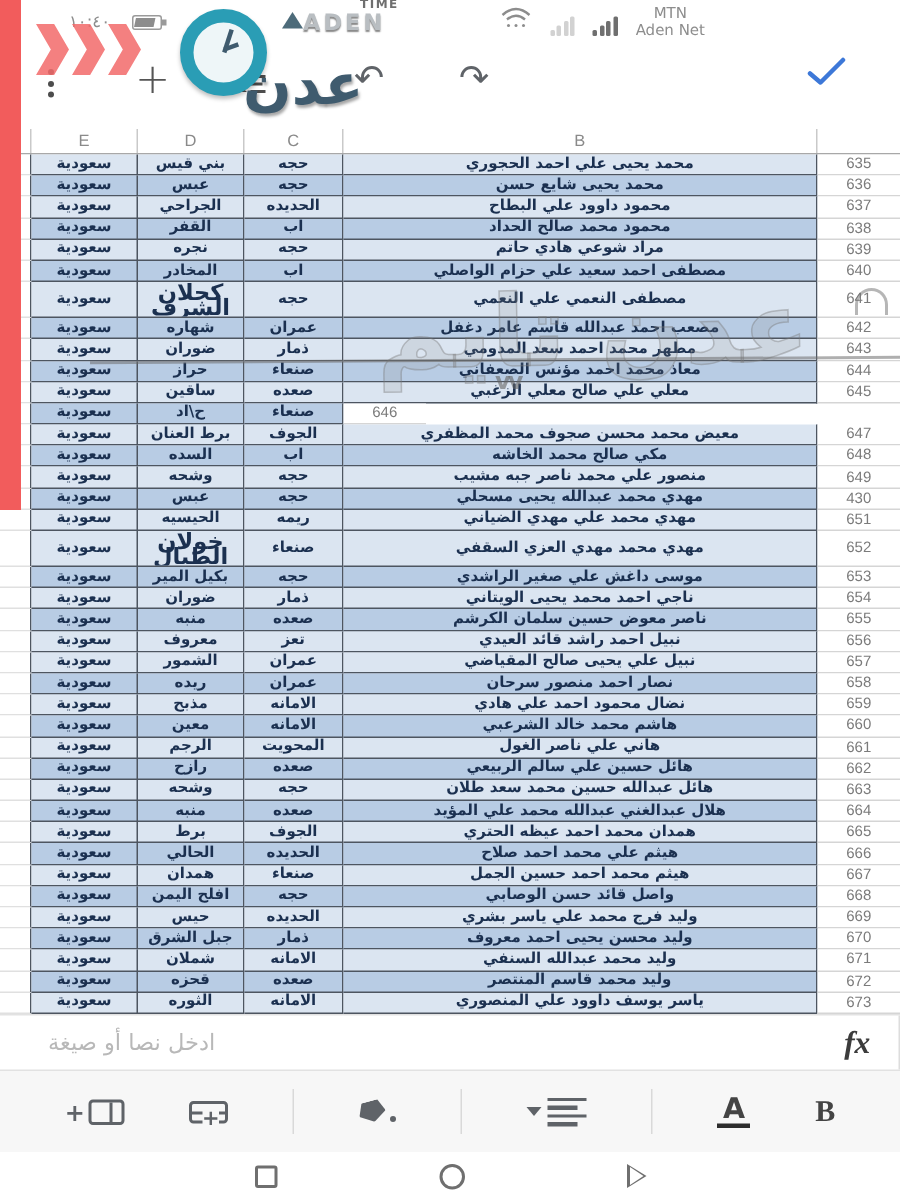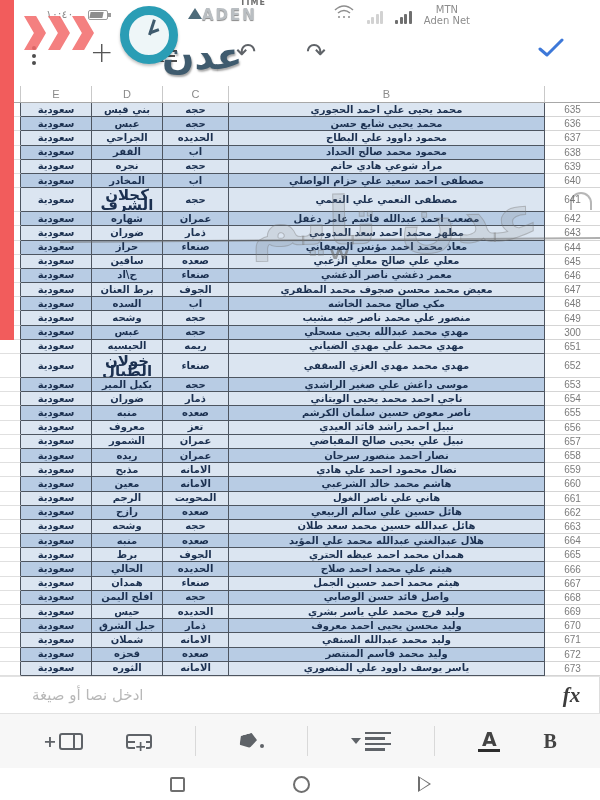--- a/index.html
+++ b/index.html
@@ -309,21 +309,20 @@
           <div class="cell w-d">ساقين</div>
           <div class="cell w-c">صعده</div>
           <div class="cell w-b">معلي علي صالح معلي الزغبي</div>
           <div class="numcell">645</div>
         </div>
         <div class="row blue h1">
           <div class="gut"></div>
           <div class="cell w-e">سعودية</div>
           <div class="cell w-d">ح\اد</div>
           <div class="cell w-c">صنعاء</div>
-          <div class="cell w-b">معمر دغشي ناصر الدغشي</div>
           <div class="numcell">646</div>
         </div>
         <div class="row light h1">
           <div class="gut"></div>
           <div class="cell w-e">سعودية</div>
           <div class="cell w-d">برط العنان</div>
           <div class="cell w-c">الجوف</div>
           <div class="cell w-b">معيض محمد محسن صجوف محمد المظفري</div>
           <div class="numcell">647</div>
         </div>
@@ -342,21 +341,21 @@
           <div class="cell w-c">حجه</div>
           <div class="cell w-b">منصور علي محمد ناصر جبه مشيب</div>
           <div class="numcell">649</div>
         </div>
         <div class="row blue h1">
           <div class="gut"></div>
           <div class="cell w-e">سعودية</div>
           <div class="cell w-d">عبس</div>
           <div class="cell w-c">حجه</div>
           <div class="cell w-b">مهدي محمد عبدالله يحيى مسحلي</div>
-          <div class="numcell">300</div>
+          <div class="numcell">430</div>
         </div>
         <div class="row light h1">
           <div class="gut"></div>
           <div class="cell w-e">سعودية</div>
           <div class="cell w-d">الحيسيه</div>
           <div class="cell w-c">ريمه</div>
           <div class="cell w-b">مهدي محمد علي مهدي الضياني</div>
           <div class="numcell">651</div>
         </div>
         <div class="row light h2">

